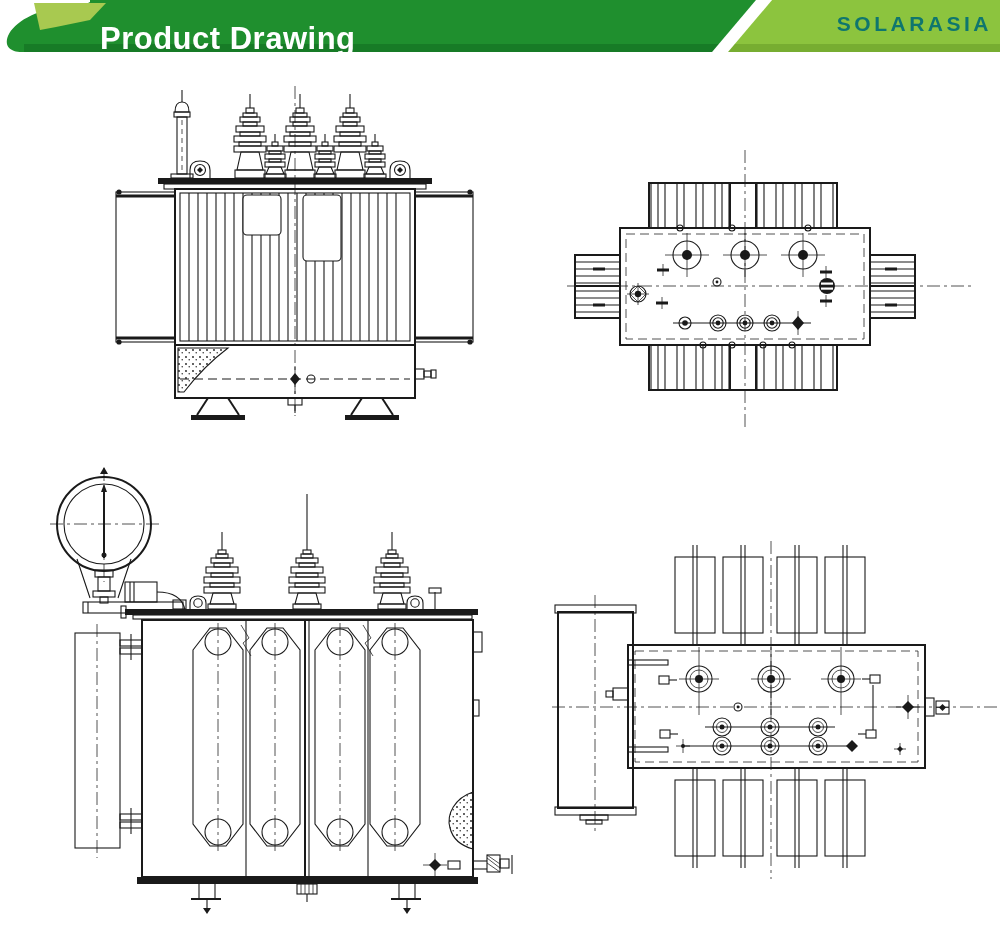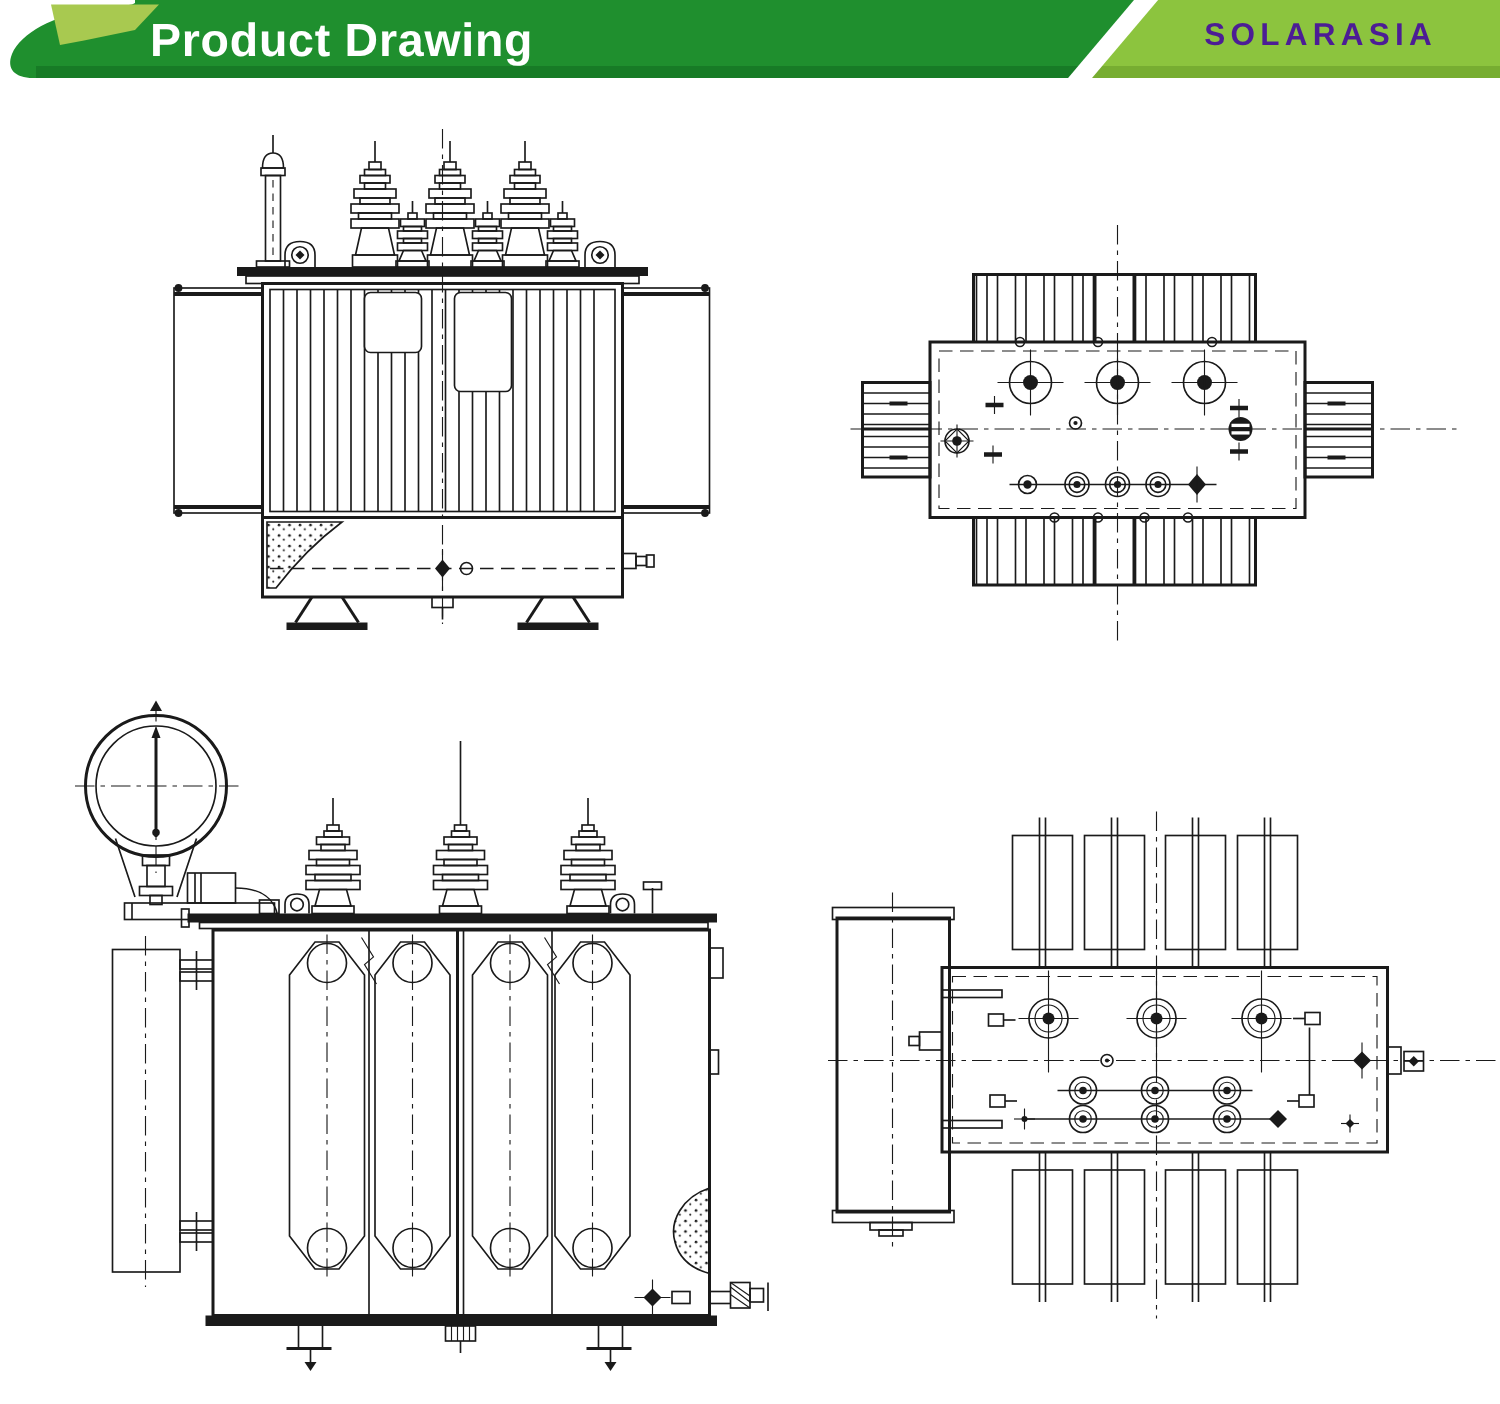--- a/index.html
+++ b/index.html
@@ -10,23 +10,23 @@
   html,body{margin:0;padding:0}
   body{width:1000px;height:936px;background:var(--page-bg);position:relative;
        font-family:"Liberation Sans",sans-serif;overflow:hidden}
   .banner-dark{position:absolute;left:90px;top:0;width:666px;height:52px;
 atic    clip-path:polygon(0 0,100% 0,93.4% 100%,0 100%);
     background:linear-gradient(to bottom,var(--header-green) 0 44px,var(--header-green-dark) 44px 100%);
     clip-path:polygon(0 0,100% 0,93.4% 100%,0 100%);}
   .banner-light{position:absolute;left:728px;top:0;width:272px;height:52px;
     clip-path:polygon(16.2% 0,100% 0,100% 100%,0 100%);
     background:linear-gradient(to bottom,var(--brand-green-light) 0 44px,var(--brand-green-dark) 44px 100%);}
-  .page-title{position:absolute;left:100px;top:4px;height:46px;line-height:46px;color:#fff;
+  .page-title{position:absolute;left:100px;top:16px;height:46px;line-height:46px;color:#fff;
     font-size:31px;font-weight:bold;letter-spacing:.5px;z-index:3;white-space:nowrap}
-  .brand-text{position:absolute;right:42px;top:0;height:46px;line-height:48px;color:#4c1d95;
+  .brand-text{position:absolute;right:8px;top:0;height:46px;line-height:48px;color:#0f766e;
     font-size:21px;font-weight:bold;letter-spacing:3.5px;z-index:3;white-space:nowrap}
   .logo-svg{position:absolute;left:0;top:0;z-index:2}
   .lg-leaf{fill:var(--logo-leaf)}
   .lg-dark{fill:var(--header-green)}
   .lg-strip{fill:var(--header-green-dark)}
   .dw{position:absolute}
   .dw line,.dw rect,.dw circle,.dw path,.dw polygon,.dw polyline,.dw ellipse{
     stroke:var(--line);fill:none;stroke-width:1.1}
   .dw .f{fill:var(--line);stroke:none}
   .dw .wf{fill:#fff;stroke:var(--line)}

